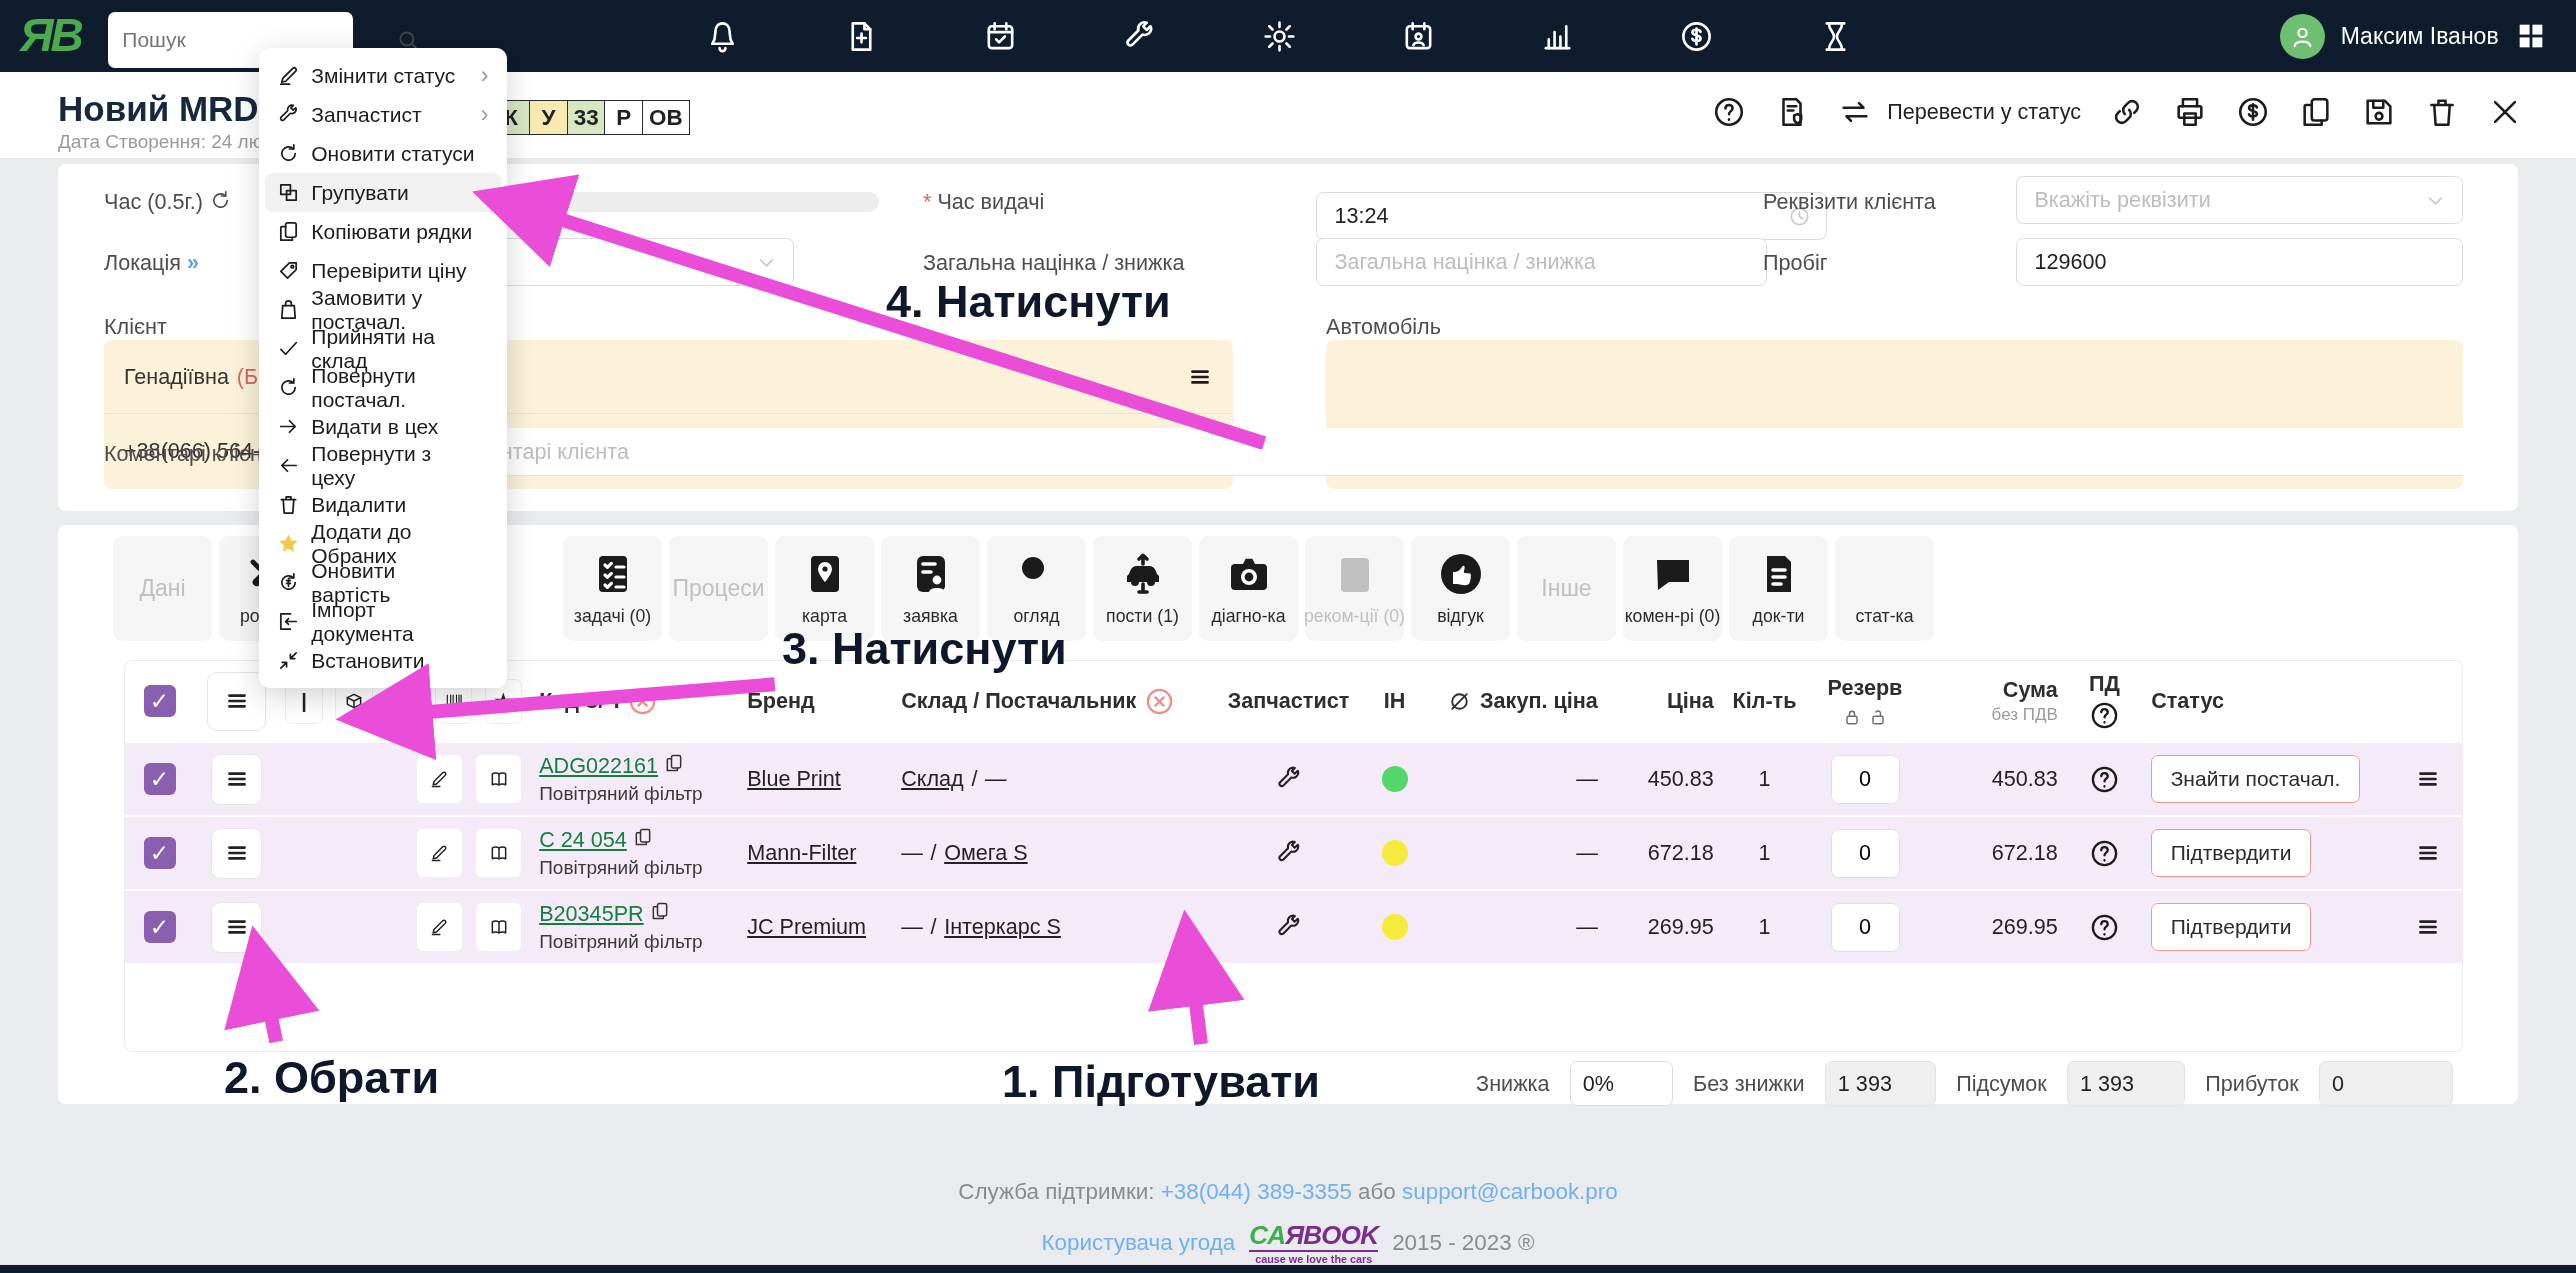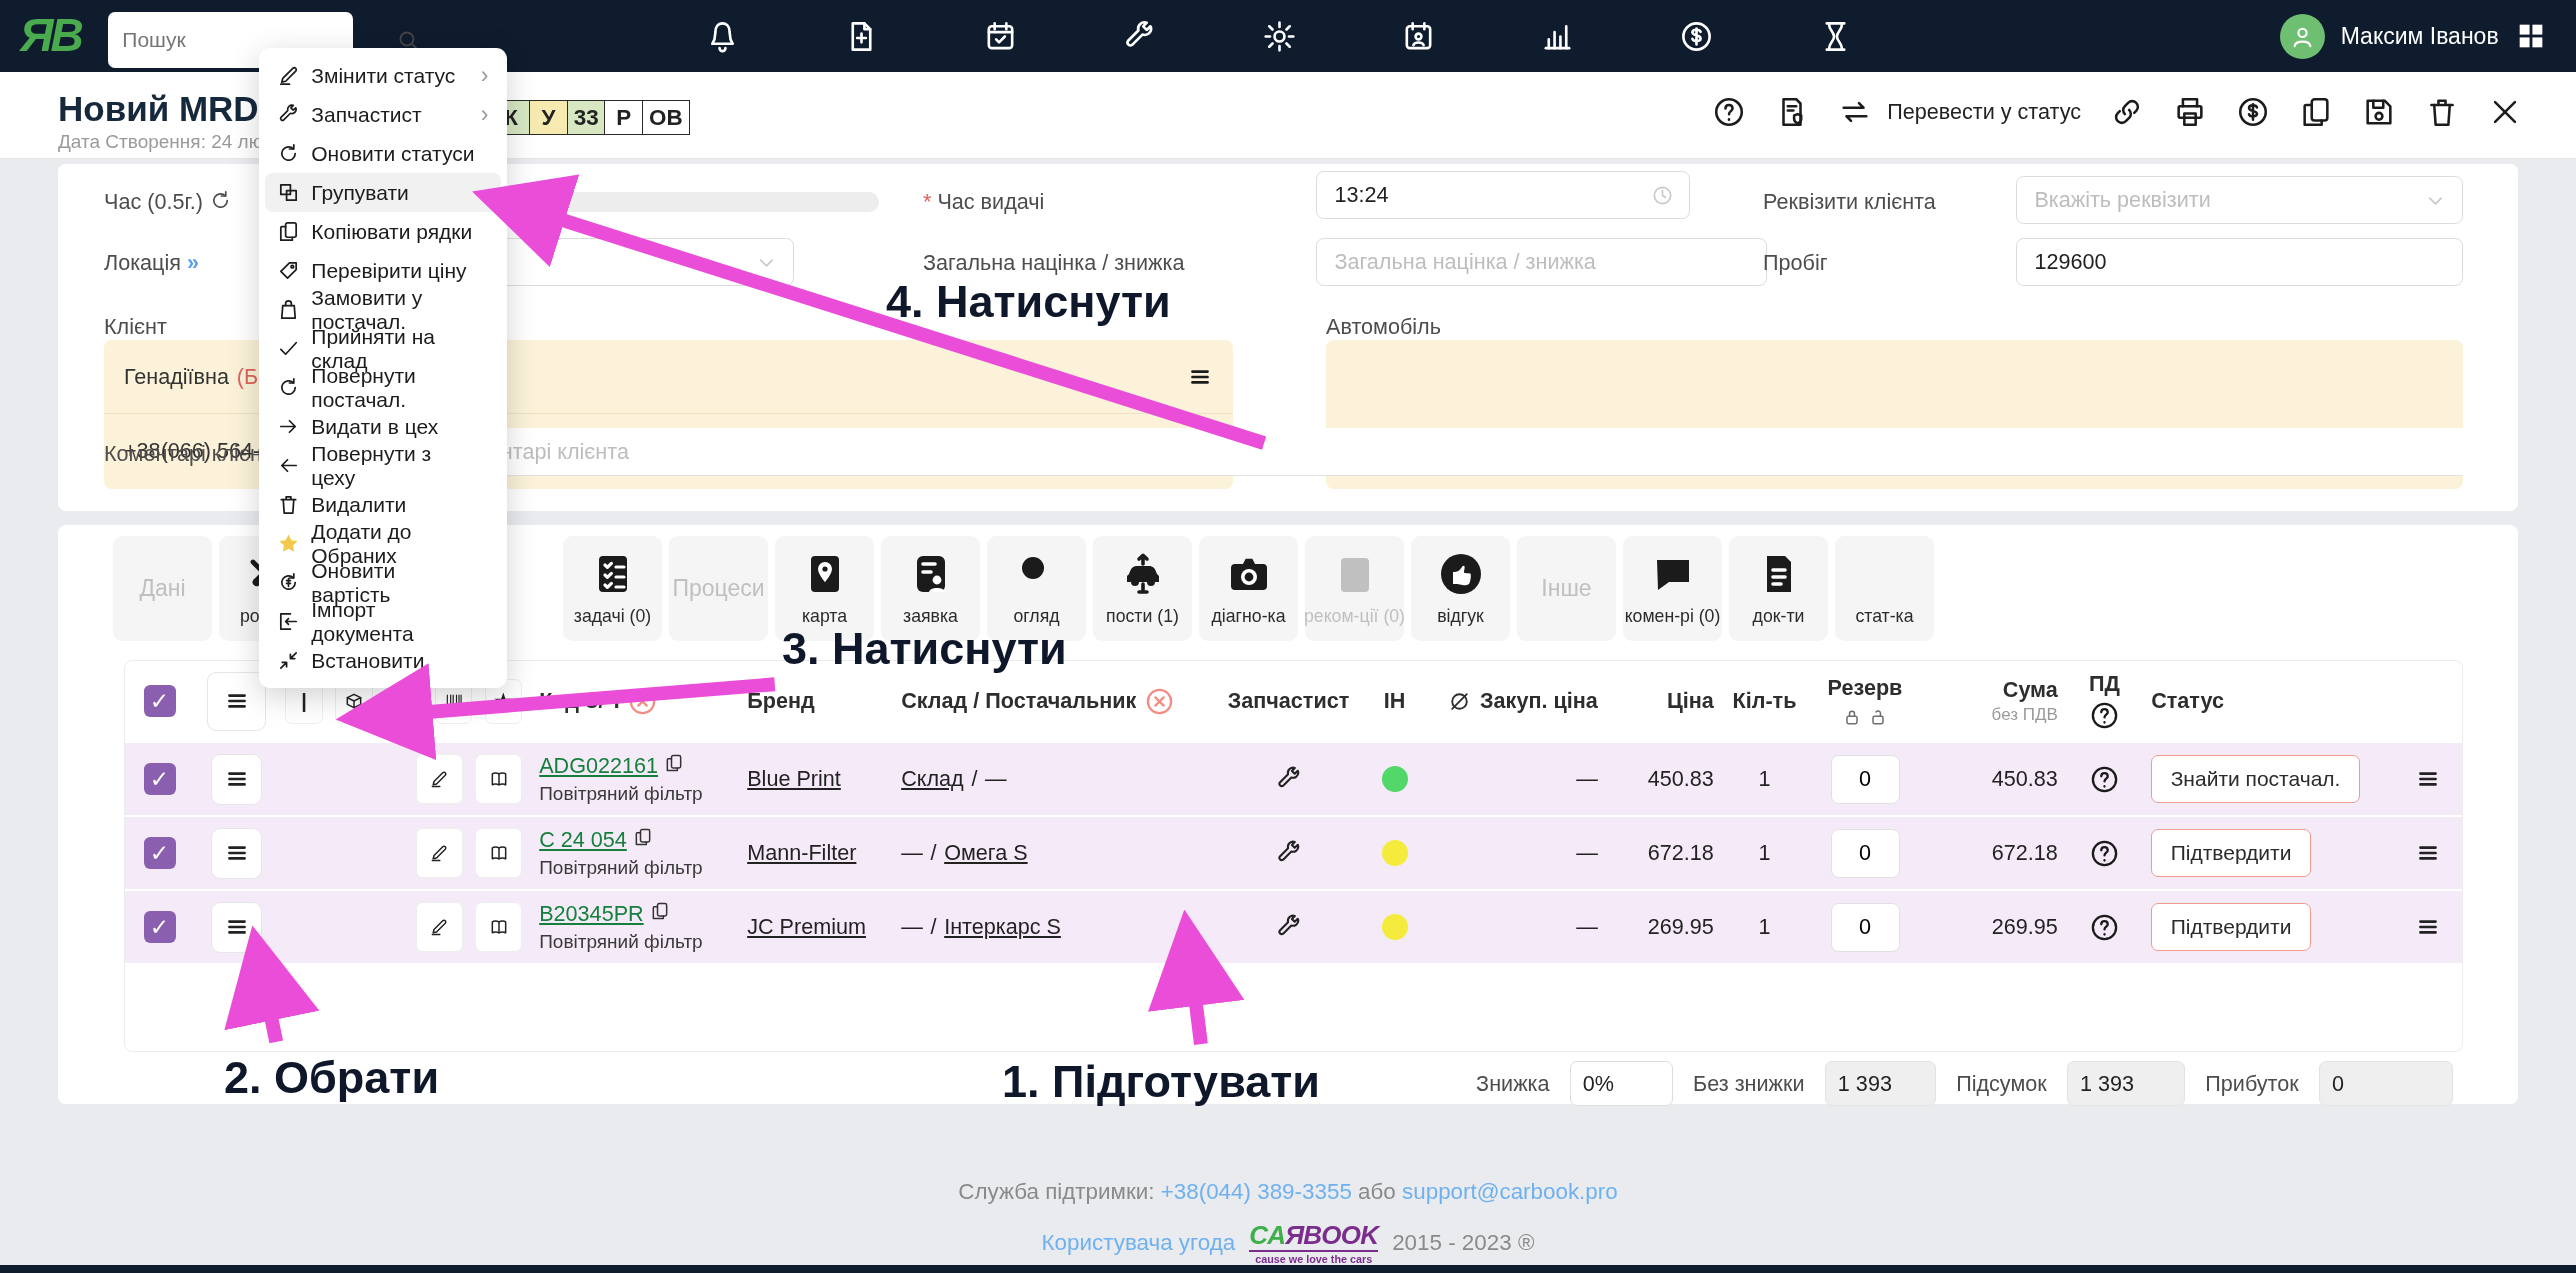--- a/index.html
+++ b/index.html
@@ -324,21 +324,21 @@
     <div class="finput" style="left:374px;top:74px;width:362px;">
       <span class="tail ic">
           <svg viewBox="0 0 24 24">
             <path d="M6 9.5l6 6 6-6"></path>
           </svg>
         </span>
     </div>
 
     <span class="flabel" style="left:865px;top:25px;">
       <span class="req-star">*</span> <span>Час видачі</span></span>
-    <div class="finput" style="left:1258px;top:7px;width:374px;">
+    <div class="finput" style="left:1258px;top:28px;width:511px;">
       <input value="13:24" style="">
       <span class="tail ic">
           <svg viewBox="0 0 24 24">
             <circle cx="12" cy="12" r="8.5"></circle>
             <path d="M12 7v5l3.2 2"></path>
           </svg>
         </span>
     </div>
 
     <span class="flabel" style="left:865px;top:86px;">Загальна націнка / знижка</span>

